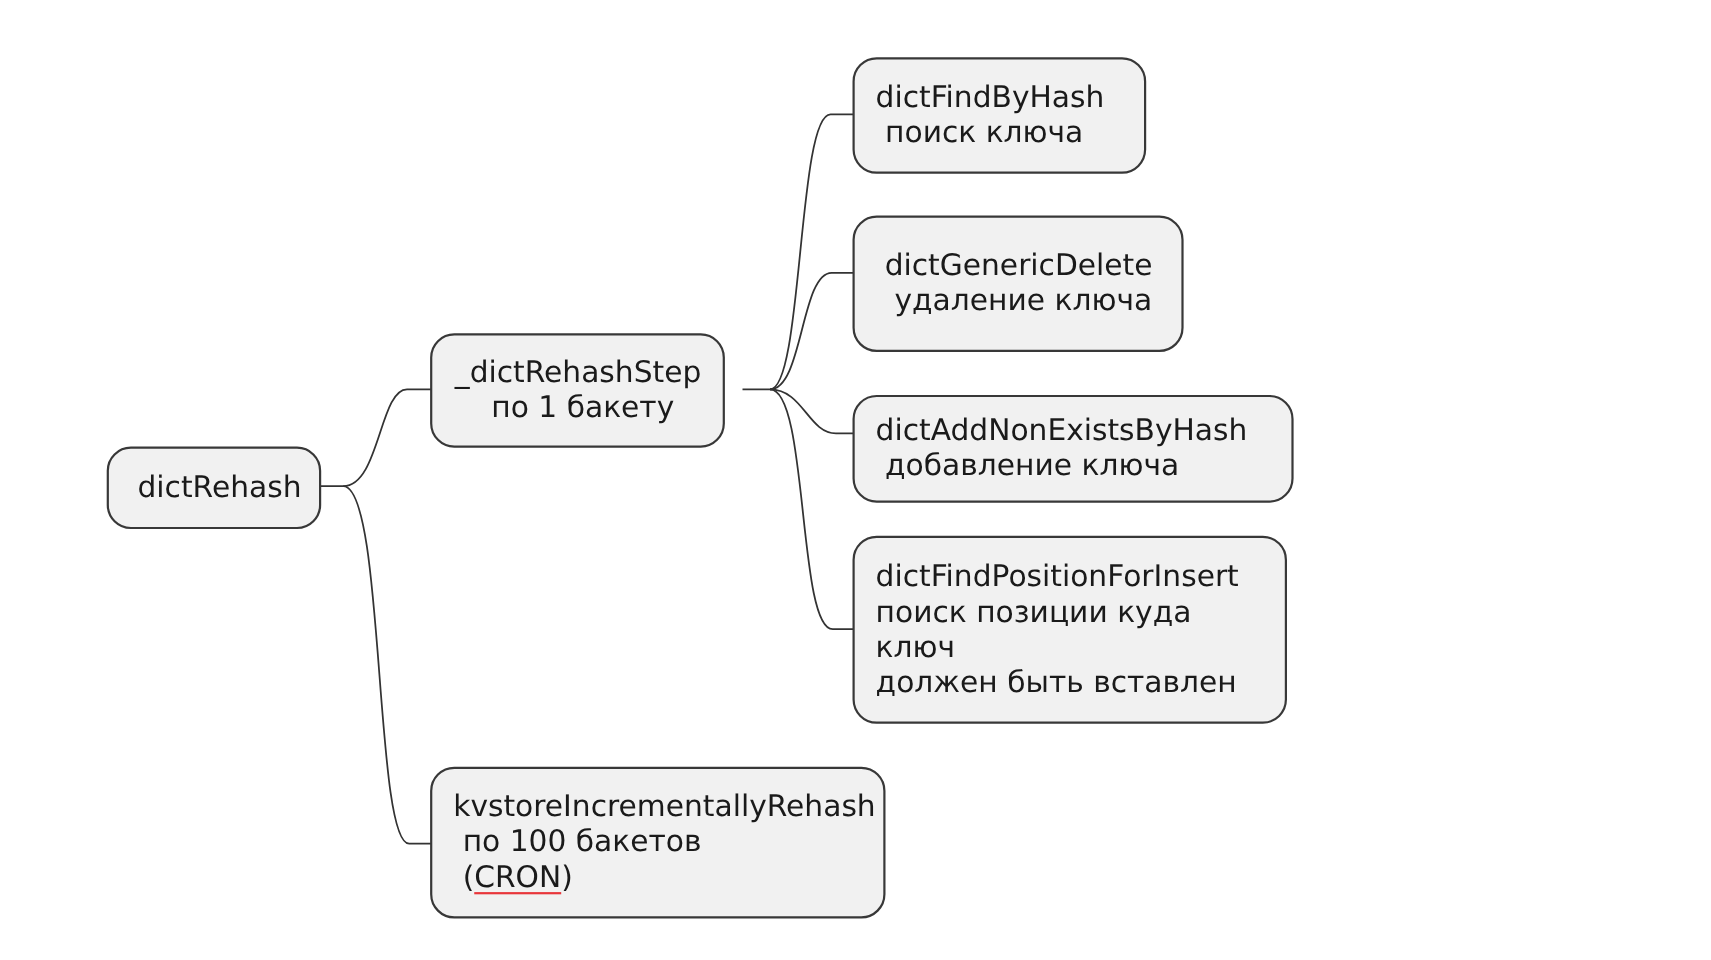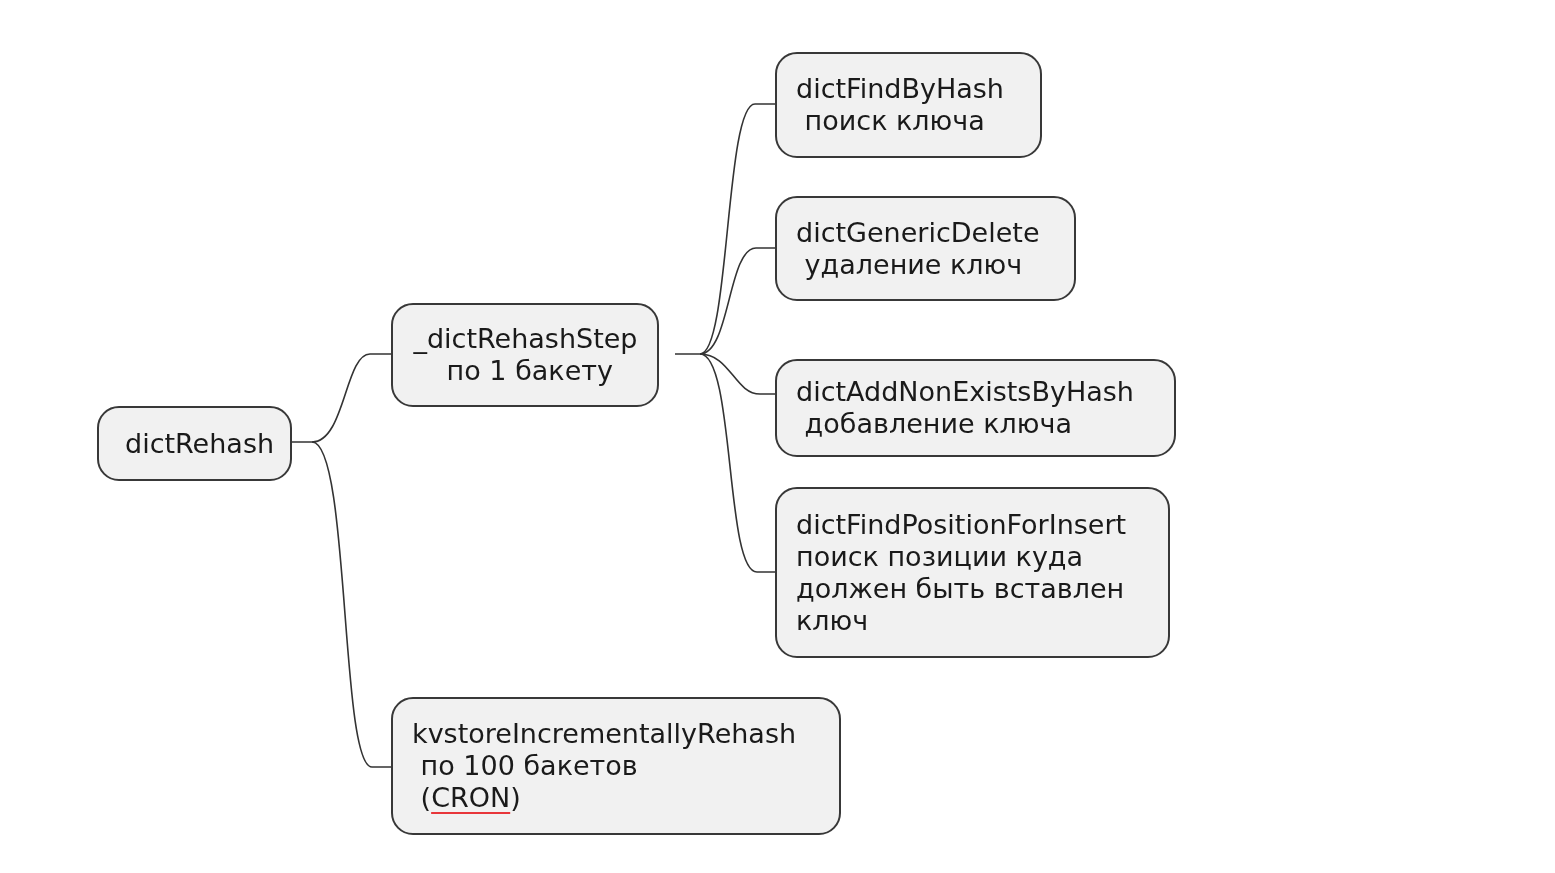--- a/index.html
+++ b/index.html
@@ -37,39 +37,39 @@
 
 <div class="node" style="left:97px; top:406px; width:195px; height:75px; padding-left:26px;">
   <span class="line">dictRehash</span>
 </div>
 
 <div class="node" style="left:391px; top:303px; width:268px; height:104px;align-items:center;">
   <span class="line">_dictRehashStep</span>
   <span class="line"> по 1 бакету</span>
 </div>
 
-<div class="node" style="left:391px; top:697px; width:450px; height:138px;">
+<div class="node" style="left:391px; top:697px; width:414px; height:138px;">
   <span class="line">kvstoreIncrementallyRehash</span>
   <span class="line"> по 100 бакетов</span>
   <span class="line"><span> (</span><span class="bold spell">CRON</span><span class="bold">)</span></span>
 </div>
 
 <div class="node" style="left:775px; top:52px; width:267px; height:106px;">
   <span class="line">dictFindByHash</span>
   <span class="line"> поиск ключа</span>
 </div>
 
-<div class="node" style="left:775px; top:196px; width:301px; height:105px;">
+<div class="node" style="left:775px; top:196px; width:301px; height:124px;align-items:center;">
   <span class="line">dictGenericDelete</span>
-  <span class="line"> удаление ключ</span>
+  <span class="line"> удаление ключа</span>
 </div>
 
 <div class="node" style="left:775px; top:359px; width:401px; height:98px;">
   <span class="line">dictAddNonExistsByHash</span>
   <span class="line"> добавление ключа</span>
 </div>
 
 <div class="node" style="left:775px; top:487px; width:395px; height:171px;">
   <span class="line">dictFindPositionForInsert</span>
   <span class="line">поиск позиции куда</span>
+  <span class="line">ключ</span>
   <span class="line">должен быть вставлен</span>
-  <span class="line">ключ</span>
 </div>
 
 </body></html>

